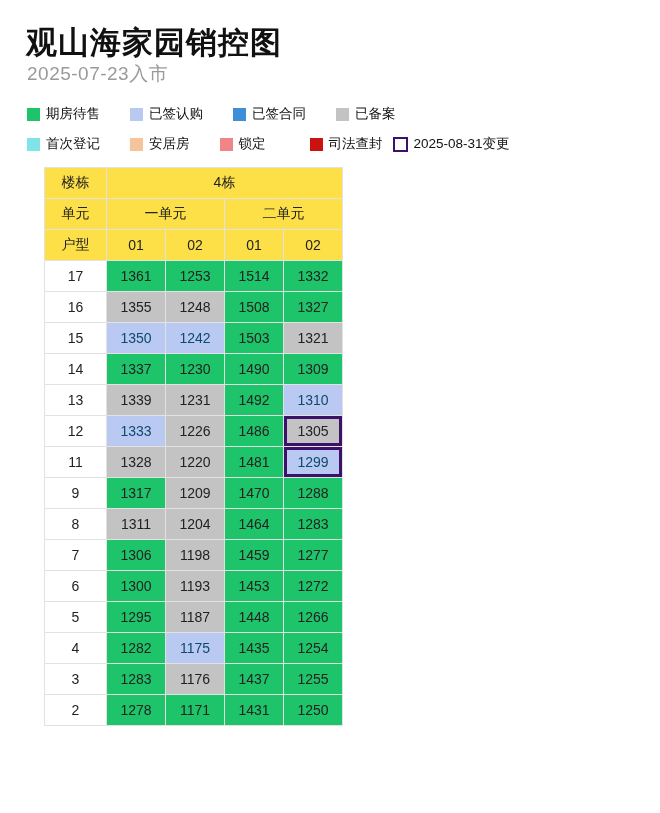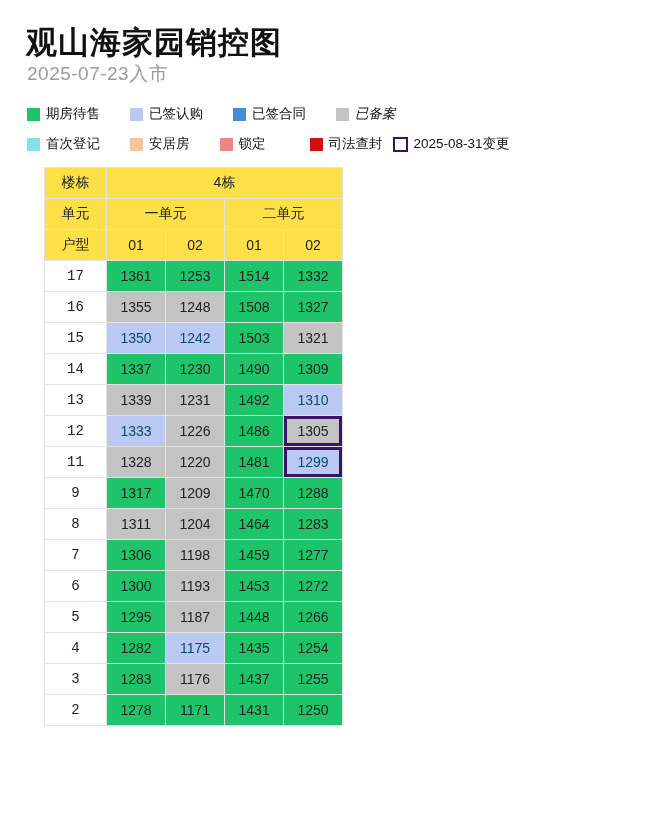--- a/index.html
+++ b/index.html
@@ -93,21 +93,20 @@
     font-size: 14px;
     color: #1c1c1c;
   }
   .hdr-area {
     font-size: 12.5px;
   }
   .floor {
     background: #ffffff;
     font-size: 15px;
     color: #1c1c1c;
-    font-family: Liberation Mono, monospace;
   }
   .cell {
     color: #ffffff;
     font-size: 14px;
     position: relative;
   }
   .cell .val {
     display: block;
     line-height: 28px;
   }
@@ -133,21 +132,21 @@
           <span>期房待售</span>
         </div>
         <div class="legend-item" style="margin-right: 30px;">
           <span class="swatch" style="background: rgb(185, 201, 242);"></span>
           <span>已签认购</span>
         </div>
         <div class="legend-item" style="margin-right: 30px;">
           <span class="swatch" style="background: rgb(63, 143, 216);"></span>
           <span>已签合同</span>
         </div>
-        <div class="legend-item" style="margin-right: 30px; font-style: italic;">
+        <div class="legend-item" style="margin-right: 30px;">
           <span class="swatch" style="background: rgb(195, 195, 195);"></span>
           <span>已备案</span>
         </div>
       </div>
     <div class="legend-row" id="legend-row-2">
         <div class="legend-item" style="margin-right: 30px;">
           <span class="swatch" style="background: rgb(127, 227, 232);"></span>
           <span>首次登记</span>
         </div>
         <div class="legend-item" style="margin-right: 30px;">

